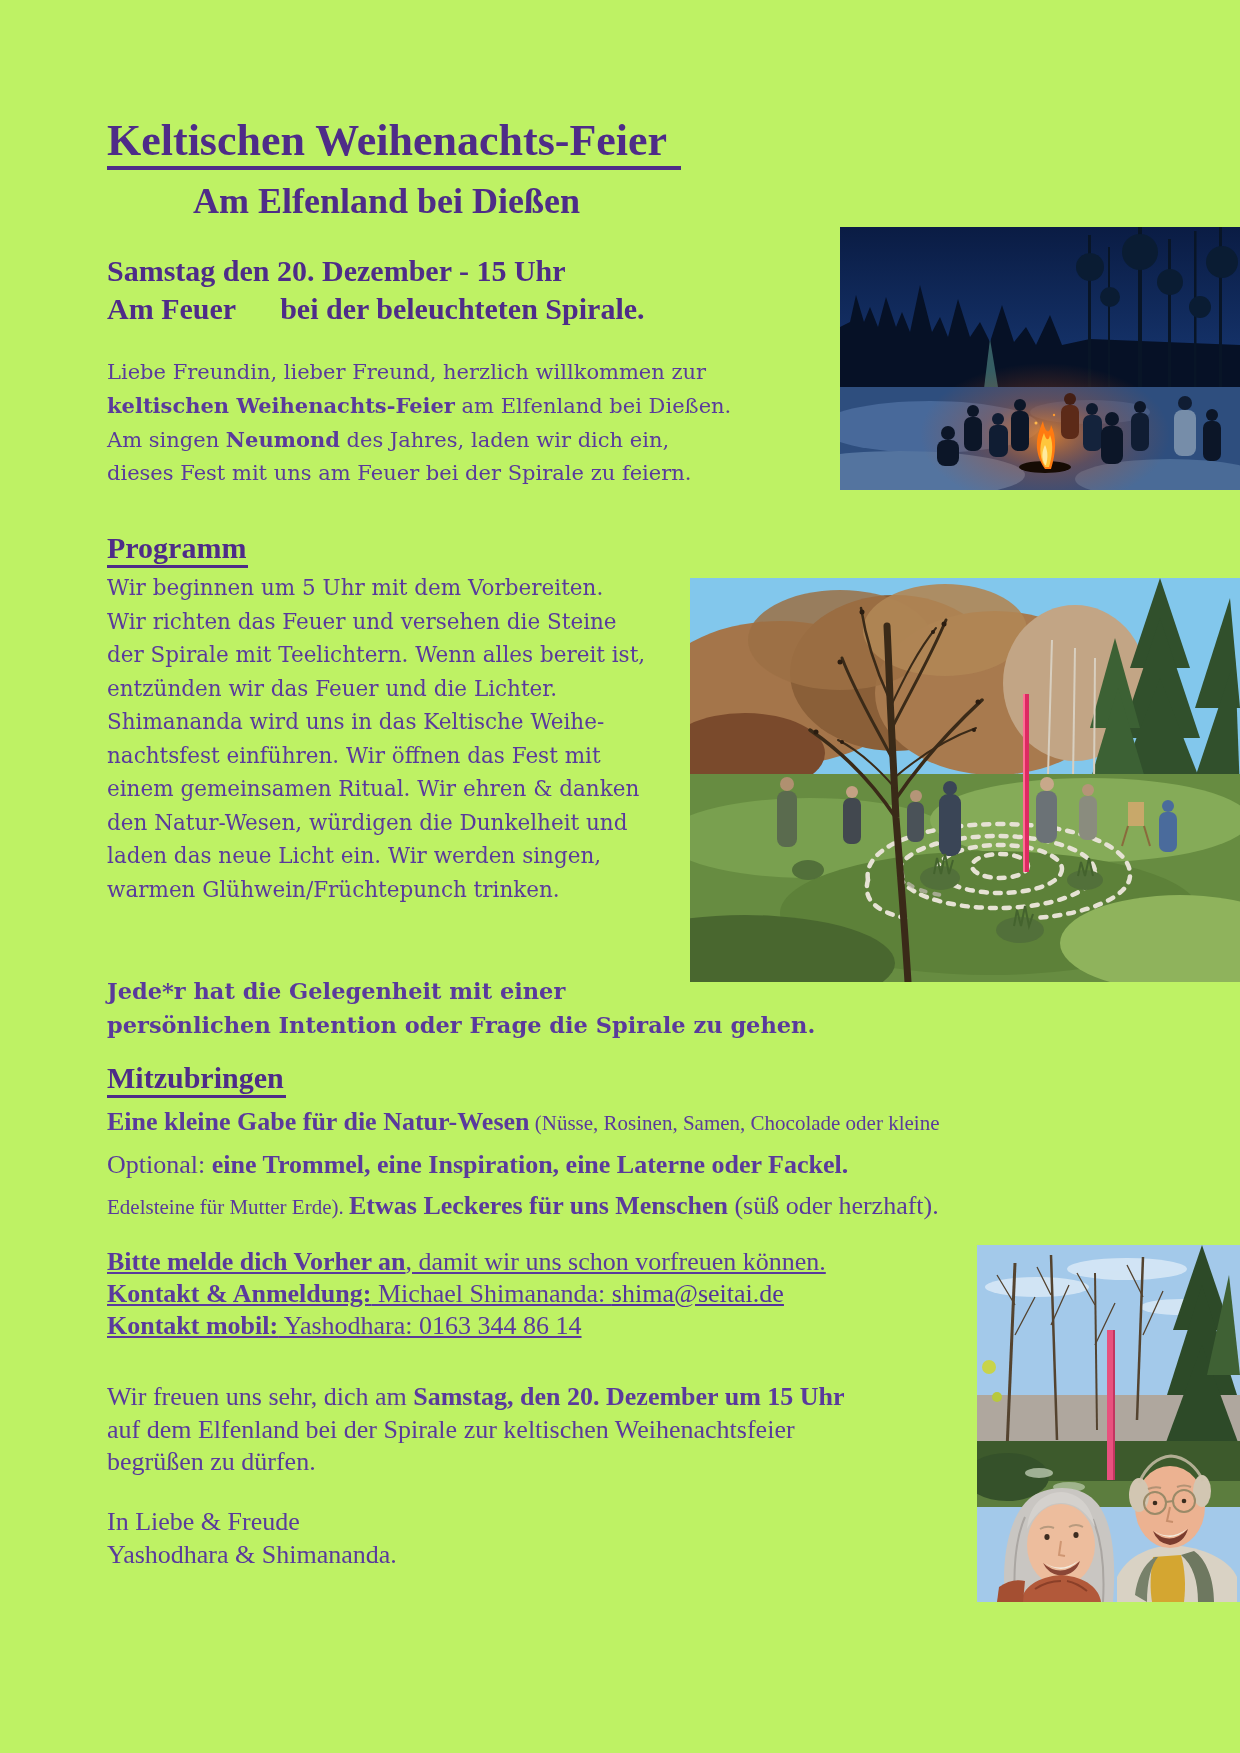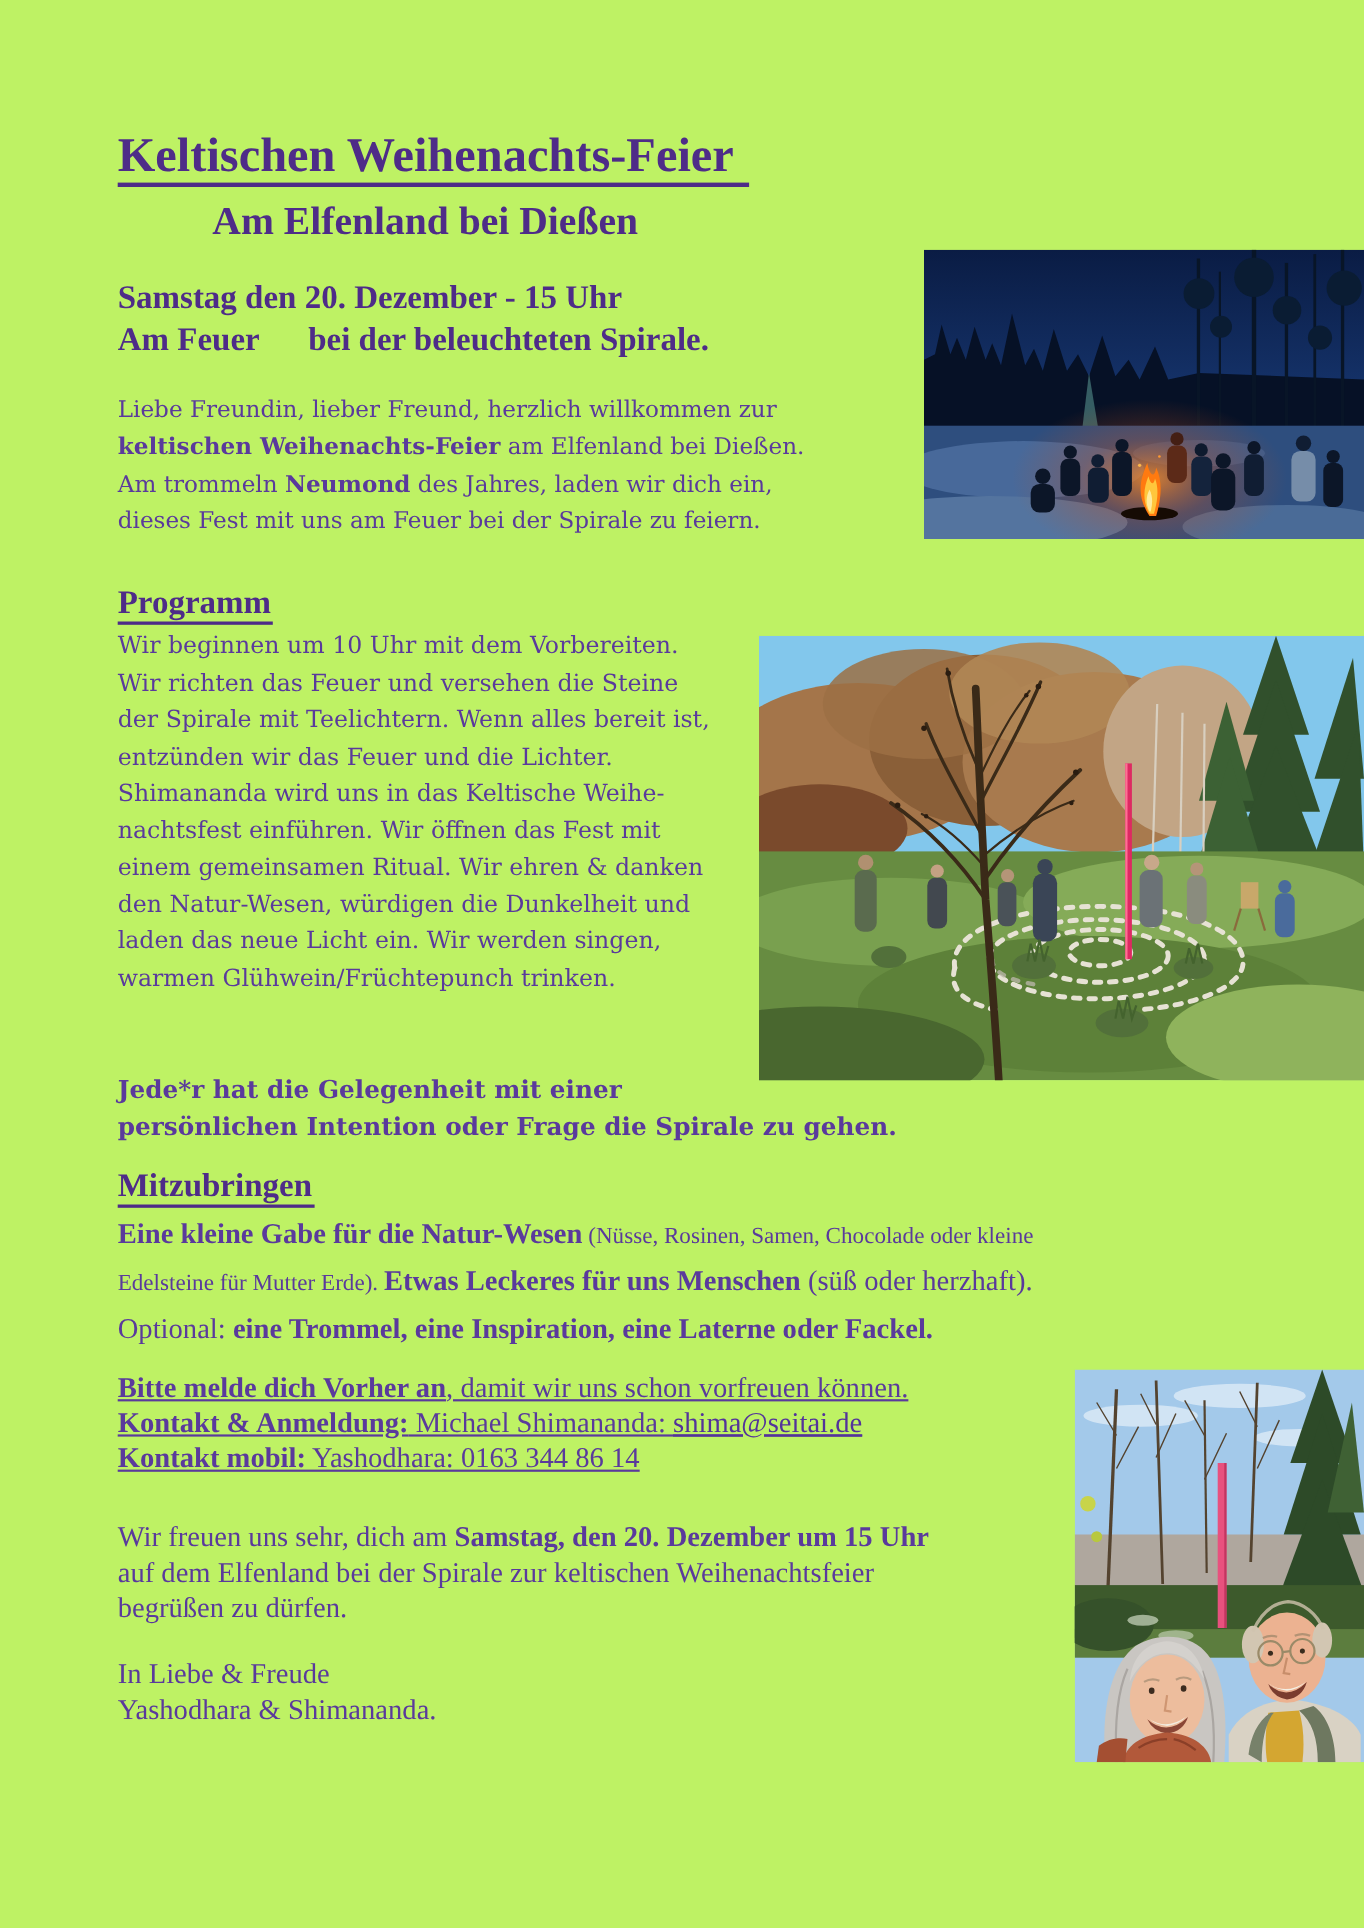--- a/index.html
+++ b/index.html
@@ -100,29 +100,29 @@
   <div class="abs dateblock serifB">
     <div>Samstag den 20. Dezember - 15 Uhr</div>
     <div>
       <span>Am Feuer</span><span class="gap-spacer"></span><span>bei der beleuchteten Spirale.</span>
     </div>
   </div>
 
   <div class="abs intro serifA">
     <div>Liebe Freundin, lieber Freund, herzlich willkommen zur</div>
     <div><b>keltischen Weihenachts-Feier</b><span> am Elfenland bei Dießen.</span></div>
-    <div><span>Am trommeln </span><b>Neumond</b><span> des Jahres, laden wir dich ein,</span></div>
+    <div><span>Am singen </span><b>Neumond</b><span> des Jahres, laden wir dich ein,</span></div>
     <div>dieses Fest mit uns am Feuer bei der Spirale zu feiern.</div>
   </div>
 
   <div class="abs sec-heading programm-h serifB">
     <span class="ul">Programm</span>
   </div>
   <div class="abs programm-p serifA">
-    <div>Wir beginnen um 10 Uhr mit dem Vorbereiten.</div>
+    <div>Wir beginnen um 5 Uhr mit dem Vorbereiten.</div>
     <div>Wir richten das Feuer und versehen die Steine</div>
     <div>der Spirale mit Teelichtern. Wenn alles bereit ist,</div>
     <div>entzünden wir das Feuer und die Lichter.</div>
     <div>Shimananda wird uns in das Keltische Weihe-</div>
     <div>nachtsfest einführen. Wir öffnen das Fest mit</div>
     <div>einem gemeinsamen Ritual. Wir ehren &amp; danken</div>
     <div>den Natur-Wesen, würdigen die Dunkelheit und</div>
     <div>laden das neue Licht ein. Wir werden singen,</div>
     <div>warmen Glühwein/Früchtepunch trinken.</div>
   </div>
@@ -130,22 +130,22 @@
   <div class="abs spiral-note serifA">
     <div>Jede*r hat die Gelegenheit mit einer</div>
     <div>persönlichen Intention oder Frage die Spirale zu gehen.</div>
   </div>
 
   <div class="abs sec-heading mitz-h serifB">
     <span class="ul">Mitzubringen</span>
   </div>
   <div class="abs mitz-p serifB">
     <div><b>Eine kleine Gabe für die Natur-Wesen</b><span class="small-note"> (Nüsse, Rosinen, Samen, Chocolade oder kleine</span></div>
+    <div><span>Optional: </span><b>eine Trommel, eine Inspiration, eine Laterne oder Fackel.</b></div>
     <div><span class="small-note">Edelsteine für Mutter Erde). </span><b>Etwas Leckeres für uns Menschen</b><span> (süß oder herzhaft).</span></div>
-    <div><span>Optional: </span><b>eine Trommel, eine Inspiration, eine Laterne oder Fackel.</b></div>
   </div>
 
   <div class="abs contact serifB">
     <div><b>Bitte melde dich Vorher an</b><span>, damit wir uns schon vorfreuen können.</span></div>
     <div><b>Kontakt &amp; Anmeldung:</b><span> Michael Shimananda: </span><a href="#">shima@seitai.de</a></div>
     <div><b>Kontakt mobil:</b><span> Yashodhara: 0163 344 86 14</span></div>
   </div>
 
   <div class="abs closing serifB">
     <div><span>Wir freuen uns sehr, dich am </span><b>Samstag, den 20. Dezember um 15 Uhr</b></div>

